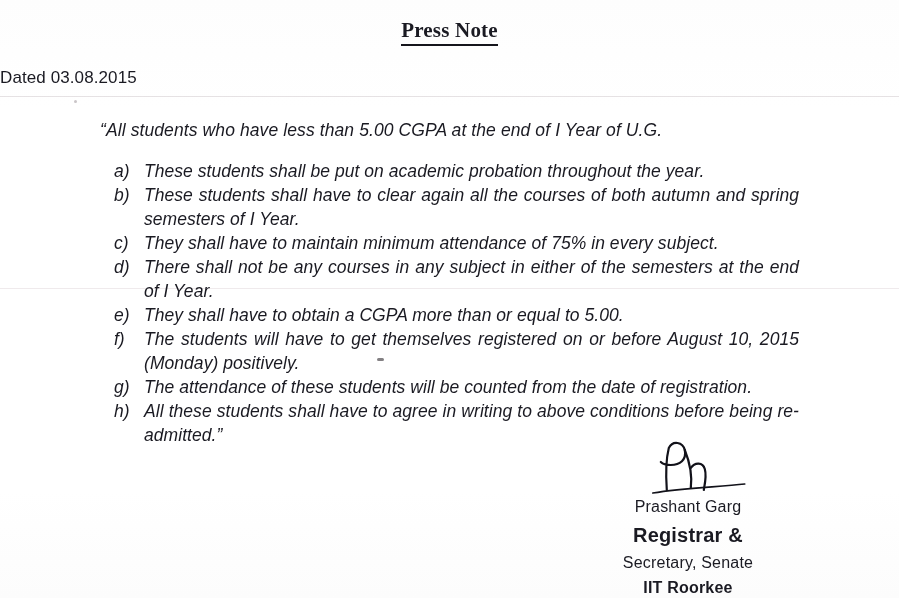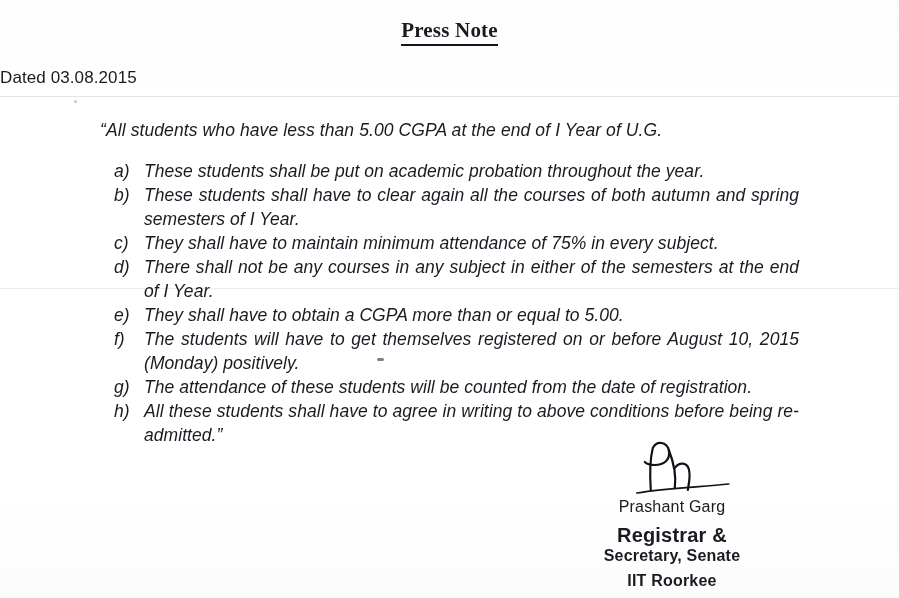--- a/index.html
+++ b/index.html
@@ -111,21 +111,21 @@
     text-align: justify;
     text-align-last: left;
     letter-spacing: 0.05px;
   }
   .cond-text.nojust {
     text-align: left;
   }
 
   .sign-area {
     position: absolute;
-    right: 112px;
+    right: 96px;
     top: 438px;
     width: 230px;
     text-align: center;
   }
   .signature {
     height: 58px;
     position: relative;
   }
   .signature svg {
     position: absolute;
@@ -139,21 +139,22 @@
     letter-spacing: 0.2px;
   }
   .sign-role {
     font-size: 20px;
     font-weight: bold;
     margin-top: 8px;
     letter-spacing: 0.2px;
   }
   .sign-role2 {
     font-size: 16px;
-    font-weight: bold;
+    font-weight: normal;
+    margin-top: 7px;
     letter-spacing: 0.2px;
   }
   .sign-org {
     font-size: 16px;
     font-weight: bold;
     margin-top: 7px;
     letter-spacing: 0.2px;
   }
 </style>
 </head>

